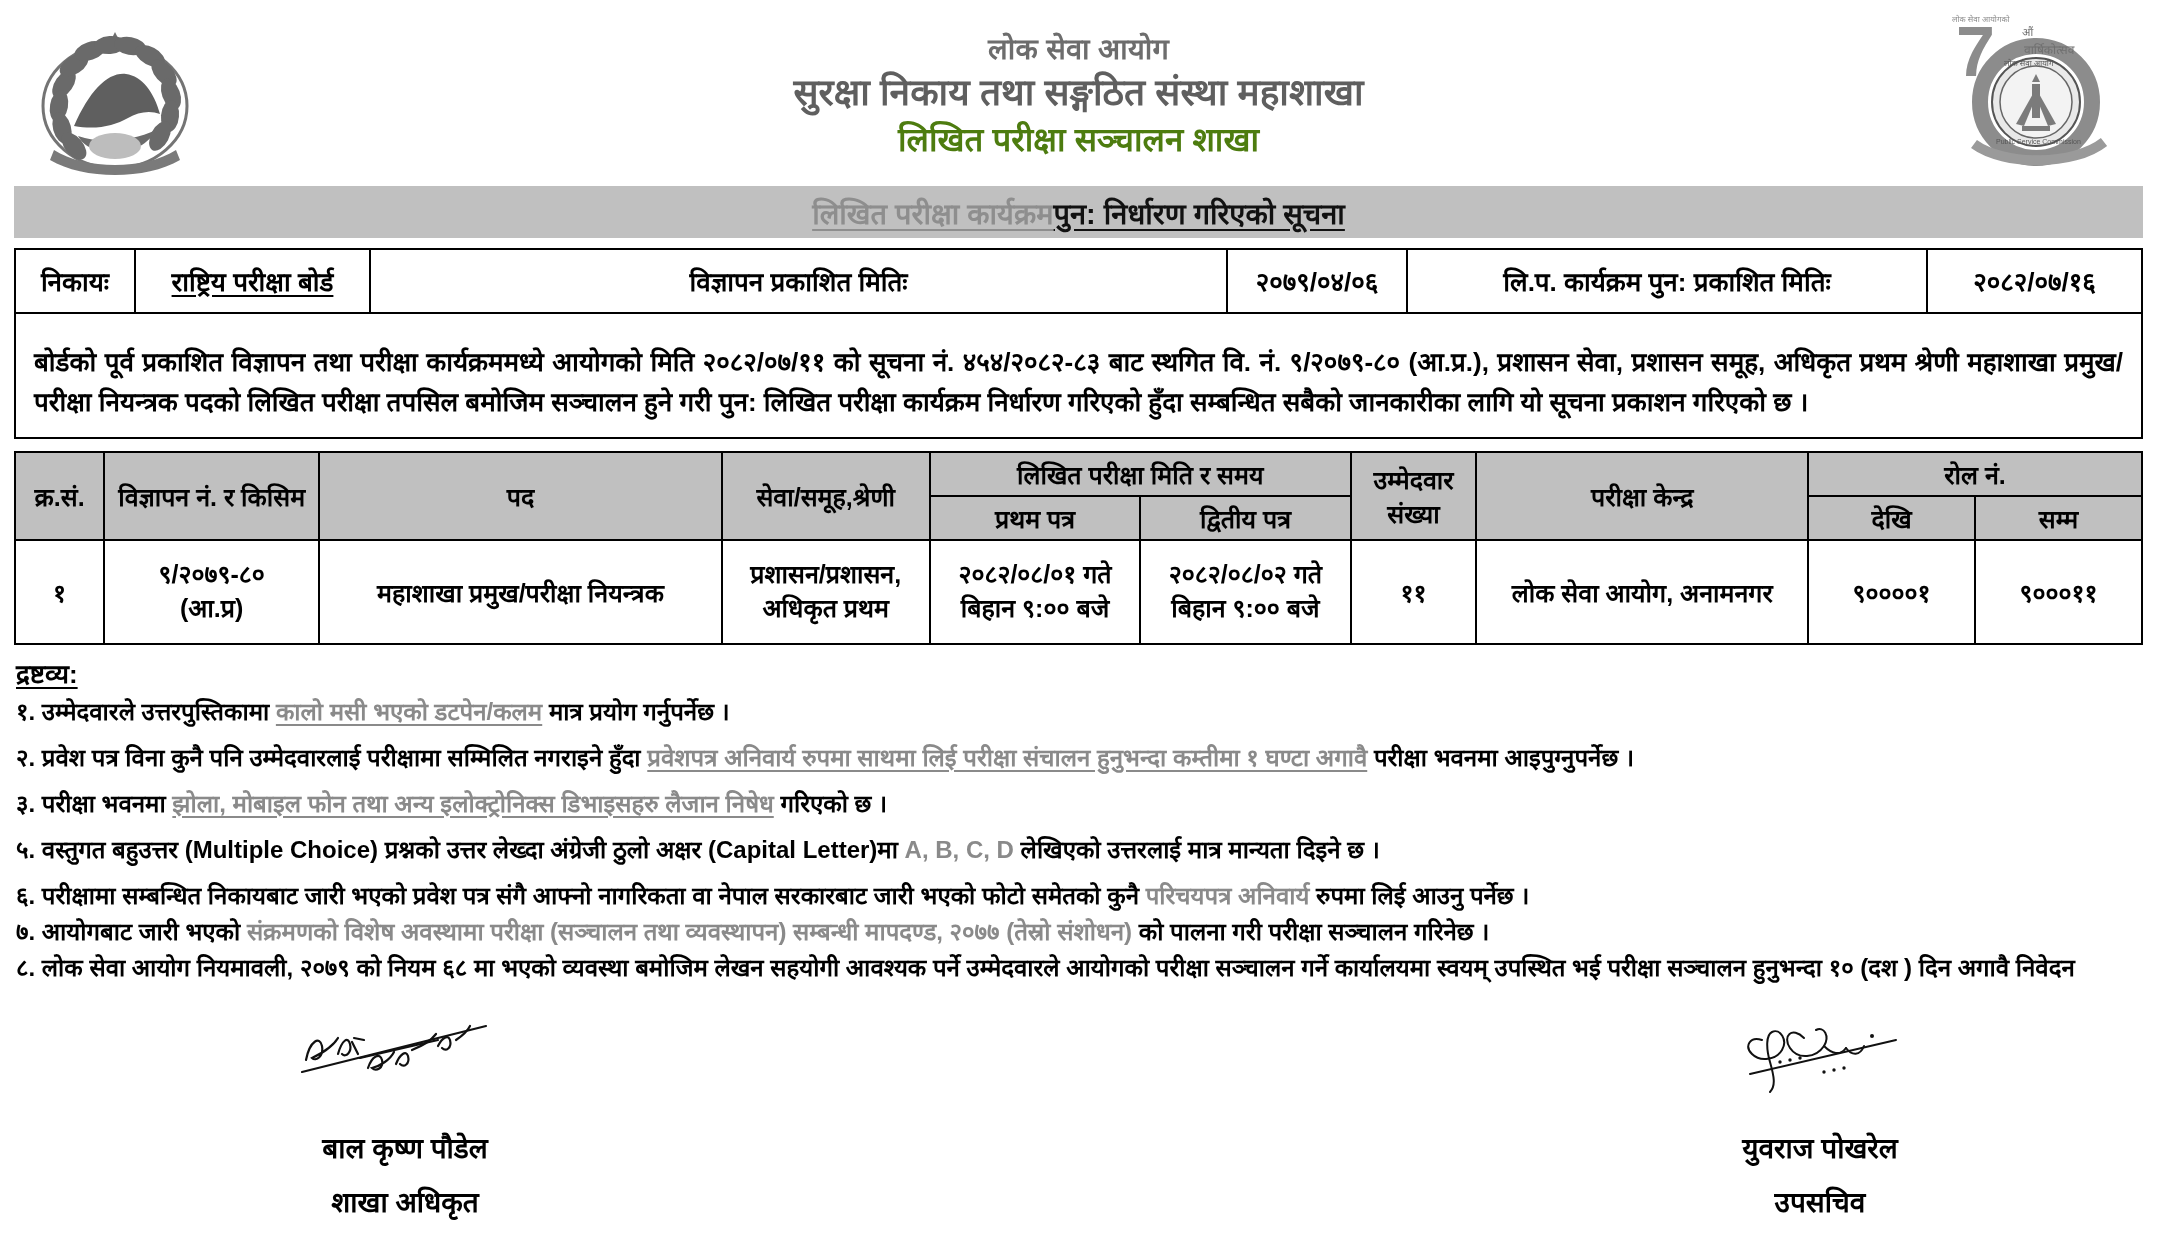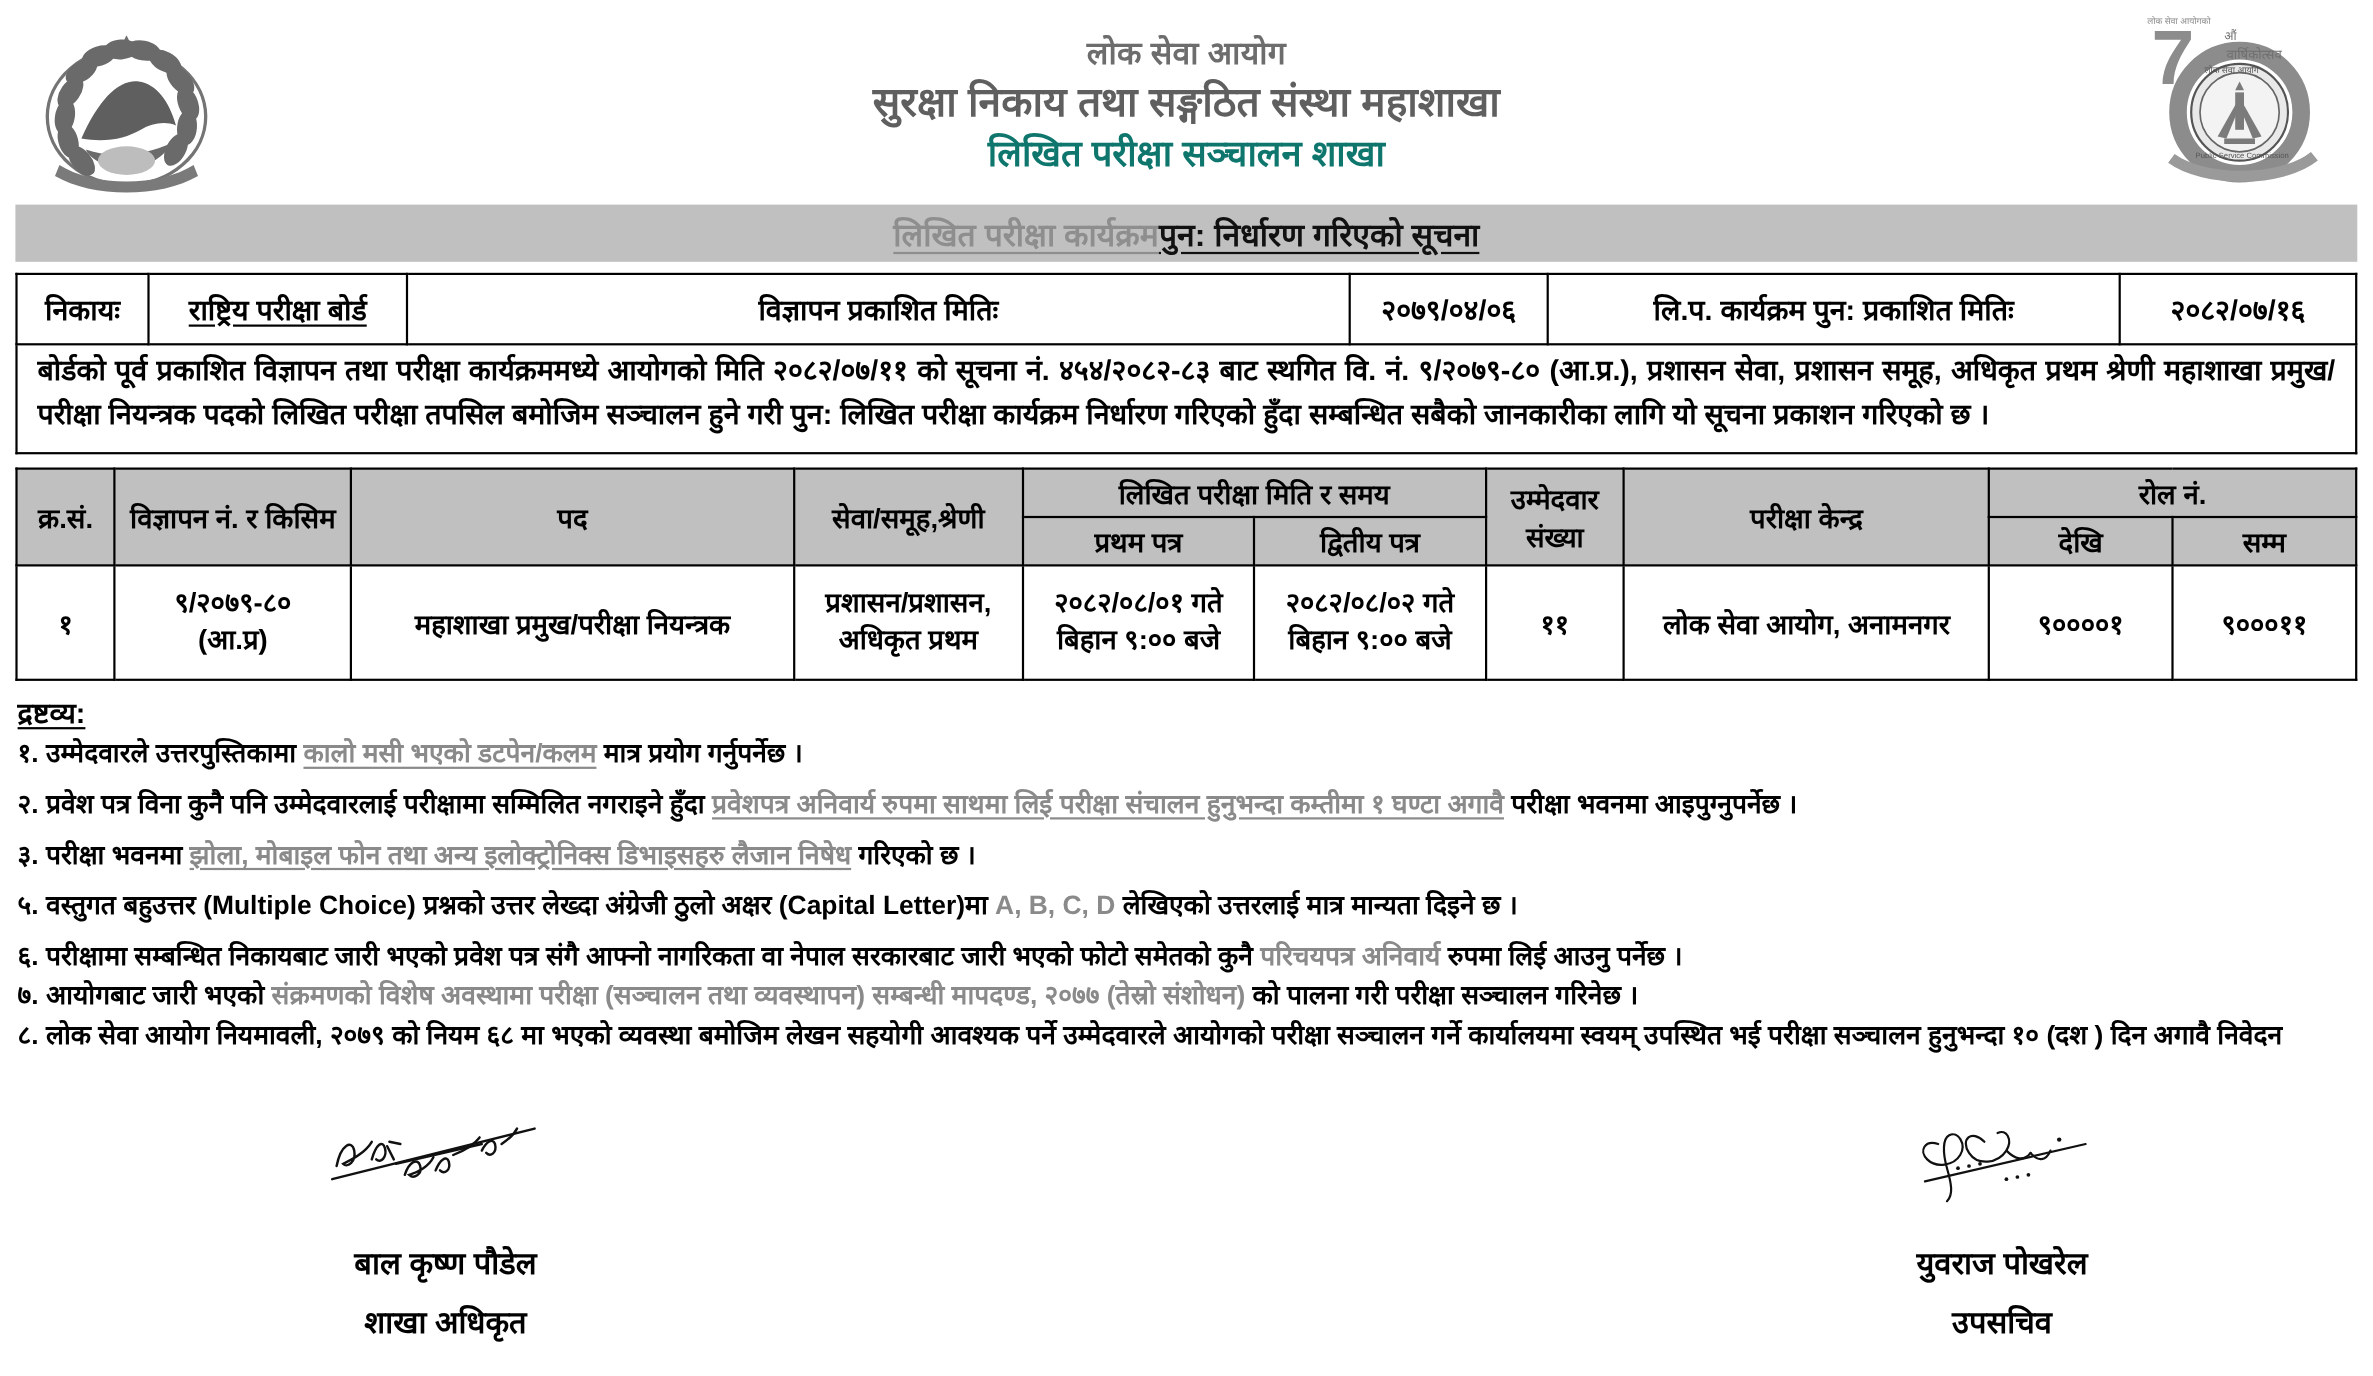--- a/index.html
+++ b/index.html
@@ -38,21 +38,21 @@
   .org-line1 {
     font-size: 29px; font-weight: 700; letter-spacing: .2px;
     line-height: 1.32; color: #6d6d6d;
   }
   .org-line2 {
     font-size: 37px; font-weight: 700;
     line-height: 1.34; color: #5f5f5f;
   }
   .org-line3 {
     font-size: 33px; font-weight: 700;
-    line-height: 1.34; color: #0f766e;
+    line-height: 1.34; color: #4d7c0f;
   }
 
   
   .banner {
     background: #c0c0c0;
     height: 52px;
     display: flex; align-items: center; justify-content: center;
     margin: 0 14px 0 14px;
     width: calc(100% - 28px);
     text-align: right;
@@ -92,21 +92,21 @@
   .c-rep-val { width: 215px; text-align: center; }
 
   
   .notice-box {
     margin: 0 14px;
     width: calc(100% - 28px);
     border-left: 2px solid #000;
     border-right: 2px solid #000;
     border-bottom: 2px solid #000;
     border-top: 0;
-    padding: 2px 18px 14px 18px;
+    padding: 28px 18px 14px 18px;
     font-size: 26px;
     line-height: 1.55;
     font-weight: 600;
     text-align: justify;
   }
 
   
   .main-table {
     width: calc(100% - 28px);
     margin: 12px 14px 0 14px;

